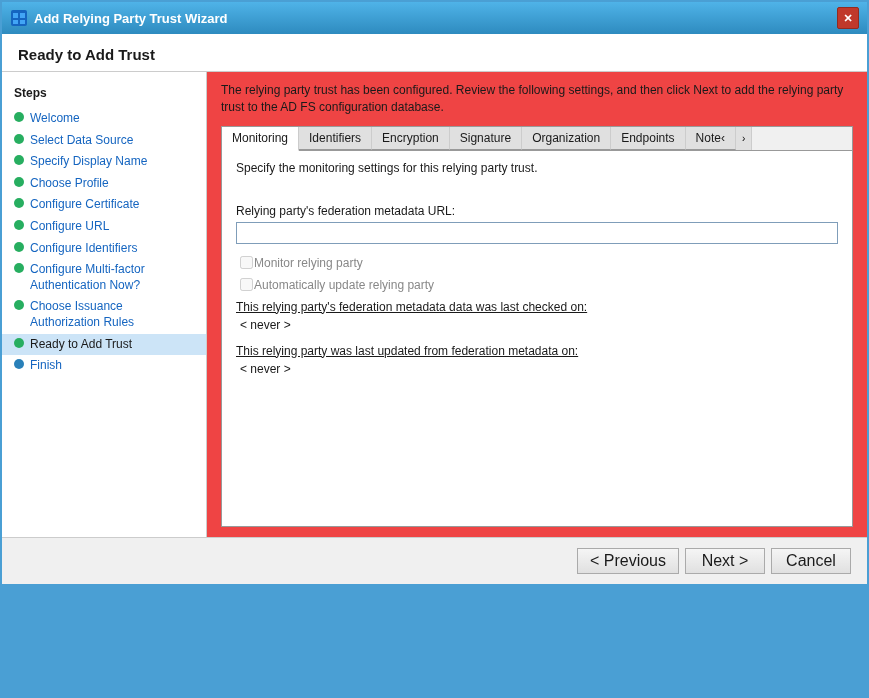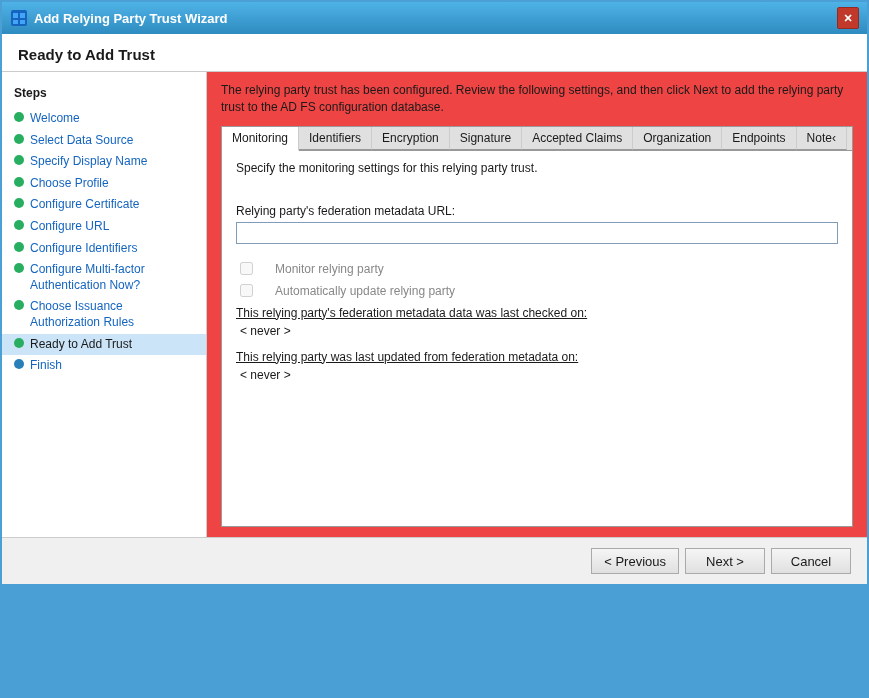--- a/index.html
+++ b/index.html
@@ -194,24 +194,23 @@
       height: 22px;
       border: 1px solid #7f9db9;
       padding: 2px 4px;
       font-size: 12px;
       margin-bottom: 12px;
       background: white;
     }
     .checkbox-row {
       display: flex;
       align-items: center;
-      gap: 22px;
+      gap: 1px;
       margin-bottom: 8px;
       padding-left: 4px;
-      margin-top: 6px;
     }
     .checkbox-row input[type="checkbox"] {
       width: 13px;
       height: 13px;
     }
     .checkbox-label {
       font-size: 12px;
       color: #888;
     }
     .info-section {
@@ -236,21 +235,21 @@
       padding: 10px 16px;
       gap: 6px;
       background: #f0f0f0;
       border-top: 1px solid #ccc;
       flex-shrink: 0;
     }
     .footer-btn {
       height: 26px;
       min-width: 80px;
       padding: 0 12px;
-      font-size: 13px;
+      font-size: 16px;
       border: 1px solid #aaa;
       background: linear-gradient(to bottom, #f5f5f5, #e0e0e0);
       cursor: pointer;
       color: #1a1a1a;
     }
   </style>
 </head>
 <body>
 
 <div class="window">
@@ -331,21 +330,20 @@
       <div class="main-content">
         <div class="intro-text">The relying party trust has been configured. Review the following settings, and then click Next to add the relying party trust to the AD FS configuration database.</div>
 
         <div class="tab-container">
 
           <div class="tab-bar">
             <div class="tab active">Monitoring</div>
             <div class="tab">Identifiers</div>
             <div class="tab">Encryption</div>
             <div class="tab">Signature</div>
-            <div class="tab">Accepted Claims</div>
             <div class="tab">Organization</div>
             <div class="tab">Endpoints</div>
             <div class="tab">Note‹</div>
             <div class="tab-nav-btn">›</div>
           </div>
 
           <div class="tab-content">
             <div class="tab-intro">Specify the monitoring settings for this relying party trust.</div>
 
             <div class="field-label">Relying party's federation metadata URL:</div>

